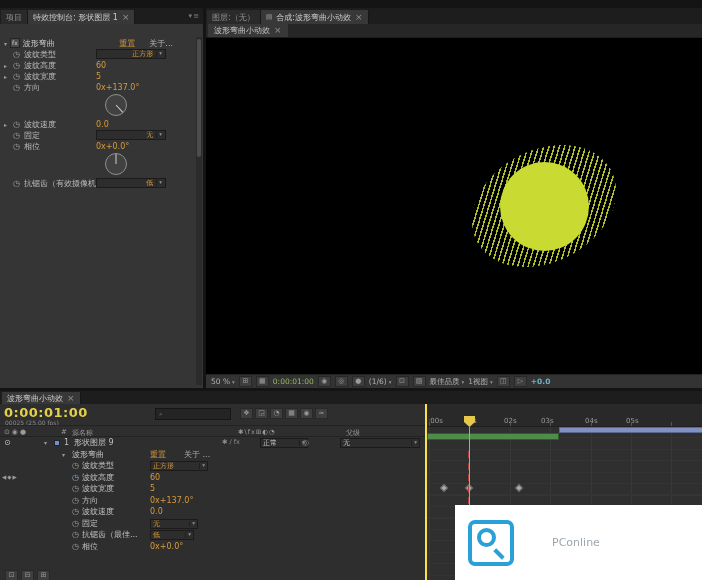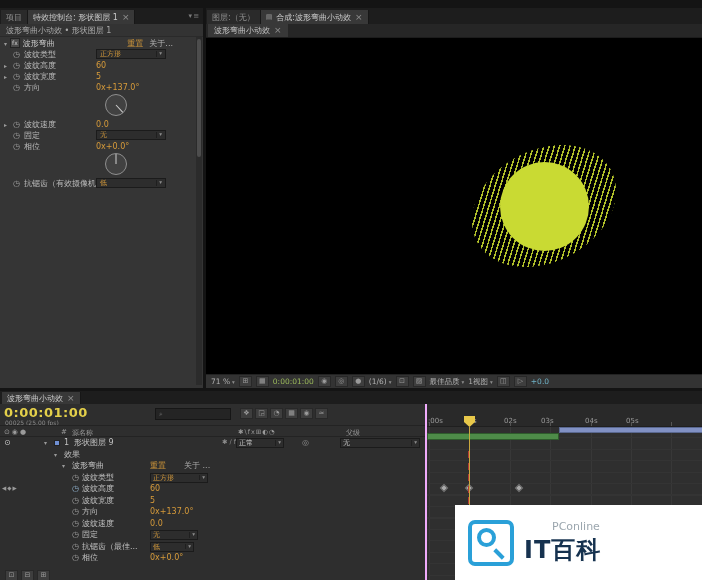--- a/index.html
+++ b/index.html
@@ -5,21 +5,21 @@
   *{margin:0;padding:0;box-sizing:border-box;}
   body{width:702px;height:580px;position:relative;background:#141414;font-family:"DejaVu Sans","Liberation Sans",sans-serif;overflow:hidden;}
   .abs{position:absolute;}
   .topstrip{left:0;top:0;width:702px;height:8px;background:#141414;}
   .tabbar{position:absolute;left:0;right:0;top:0;height:16px;background:#1d1d1d;display:flex;align-items:flex-end;padding-left:1px;}
   .tab{display:flex;align-items:center;gap:4px;height:14px;padding:0 5px;font-size:8px;color:#8f8f8f;background:#2a2a2a;border-right:1px solid #171717;white-space:nowrap;}
   .tab.active{background:#383838;color:#cacaca;}
   .xbtn{color:#909090;font-size:9px;line-height:1;}
   .pmenu{margin-left:auto;margin-right:4px;color:#7d7d7d;font-size:7px;align-self:center;display:flex;gap:1px;}
   
-  #ecp{left:0;top:8px;width:203px;height:380px;background:#353535;}
+  #ecp{left:0;top:8px;width:203px;height:380px;background:#353535;text-align:right;}
   .crumb{position:absolute;left:0;top:16px;width:100%;height:13px;line-height:13px;padding-left:6px;font-size:8px;color:#a8a8a8;background:#333;border-bottom:1px solid #2a2a2a;white-space:nowrap;overflow:hidden;}
   .echead{position:absolute;left:0;top:29px;width:100%;height:12px;display:flex;align-items:center;font-size:8px;color:#c6c6c6;padding:0 30px 0 4px;}
   .echead .fxb{background:#4a4a4a;border:1px solid #232323;color:#cdcdcd;font-size:6px;padding:0 1px;margin:0 3px;line-height:1.2;}
   .link{color:#d79b3a;}
   .ecrows{position:absolute;left:0;top:41px;width:196px;}
   .ec-row{position:relative;height:11px;}
   .exp{position:absolute;left:4px;top:2px;font-size:6px;color:#9a9a9a;line-height:8px;}
   .sw{position:absolute;left:13px;top:0;font-size:8px;color:#9f9f9f;line-height:11px;}
   .lbl{position:absolute;left:24px;top:0;line-height:11px;font-size:8px;color:#bcbcbc;white-space:nowrap;max-width:72px;overflow:hidden;}
   .val{position:absolute;left:96px;top:0;line-height:11px;font-size:8px;color:#d79b3a;white-space:nowrap;}
@@ -37,42 +37,42 @@
   .comptabrow{position:absolute;left:0;top:16px;width:100%;height:14px;background:#262626;border-bottom:1px solid #1c1c1c;display:flex;align-items:flex-end;padding-left:2px;}
   .ctab{display:flex;align-items:center;gap:4px;height:13px;background:#383838;font-size:8px;color:#c3c3c3;padding:0 6px;}
   .canvas{position:absolute;left:0;top:30px;width:496px;height:336px;background:#000;overflow:hidden;}
   .hatch{position:absolute;left:262px;top:112px;width:152px;height:112px;border-radius:50%;transform:rotate(-28deg);background:repeating-linear-gradient(135deg,rgba(186,202,44,.95) 0 1.5px,transparent 1.5px 5px);}
   .ball{position:absolute;left:294px;top:124px;width:89px;height:89px;border-radius:50%;background:#c9da33;}
   .vtb{position:absolute;left:0;top:366px;width:100%;height:14px;background:#333;border-top:1px solid #222;display:flex;align-items:center;gap:4px;padding:0 5px;font-size:7.5px;color:#b3b3b3;}
   .ib{width:13px;height:11px;background:#3e3e3e;border:1px solid #282828;color:#9a9a9a;font-size:7px;display:flex;align-items:center;justify-content:center;flex:none;line-height:1;}
   .vtd{display:flex;align-items:center;gap:2px;white-space:nowrap;flex:none;}
   .dda2{font-size:5.5px;color:#8d8d8d;}
   .vtc{color:#9ab85a;flex:none;}
-  .vte{color:#6fb3c8;flex:none;}
+  .vte{color:#6fb3c8;flex:none;font-weight:bold;}
   .hdiv{left:0;top:388px;width:702px;height:3px;background:#141414;}
   
   #tl{left:0;top:391px;width:702px;height:189px;background:#2e2e2e;}
   .tltabs{position:absolute;left:0;top:0;width:100%;height:13px;background:#1d1d1d;display:flex;align-items:flex-end;padding-left:2px;}
   .tltabs .tab{height:12px;font-size:8px;}
   .tlleft{position:absolute;left:0;top:13px;width:426px;height:176px;}
   .bigtc{position:absolute;left:4px;top:1px;font-size:13px;font-weight:bold;color:#e3cf4a;letter-spacing:.5px;}
   .finfo{position:absolute;left:5px;top:15px;font-size:6px;color:#8a8a8a;}
   .srch{position:absolute;left:155px;top:4px;width:76px;height:12px;background:#242424;border:1px solid #161616;display:flex;align-items:center;gap:3px;padding:0 3px;font-size:7px;color:#777;}
   .tbicons{position:absolute;left:240px;top:4px;display:flex;gap:2px;}
   .colhead{position:absolute;left:0;top:21px;width:426px;height:12px;background:#2e2e2e;border-top:1px solid #232323;border-bottom:1px solid #232323;font-size:7px;color:#9a9a9a;}
   .colhead .a{position:absolute;top:2px;white-space:nowrap;}
   .tlrows{position:absolute;left:0;top:33px;width:426px;}
   .tl-row{position:relative;height:11.5px;font-size:8px;color:#c0c0c0;}
   .tl-row .a{position:absolute;top:0;line-height:11.5px;white-space:nowrap;}
   .goldv{color:#d79b3a;}
   .tdd{position:absolute;top:1px;height:10px;background:#2d2d2d;border:1px solid #1b1b1b;display:flex;align-items:center;padding:0 2px;}
   .chip{position:absolute;left:54px;top:3px;width:6px;height:6px;background:#6f8fd2;border:1px solid #222;}
   .nav{position:absolute;left:2px;top:0;font-size:5.5px;color:#9a9a9a;letter-spacing:1px;line-height:11.5px;}
   .botic{position:absolute;left:5px;top:166px;display:flex;gap:3px;}
-  .tlright{position:absolute;left:425px;top:13px;width:277px;height:176px;background:#2f2f2f;border-left:2px solid #f0abfc;overflow:hidden;}
+  .tlright{position:absolute;left:425px;top:13px;width:277px;height:176px;background:#2f2f2f;border-left:2px solid #fde047;overflow:hidden;}
   .grid{position:absolute;left:2px;top:23px;right:0;bottom:0;background:repeating-linear-gradient(90deg,#383838 0 1px,transparent 1px 40.4px);}
   .rowlines{position:absolute;left:0;top:33px;width:100%;height:143px;background:repeating-linear-gradient(180deg,#343434 0 1px,transparent 1px 11.5px);}
   .ruler{position:absolute;left:0;top:0;width:100%;height:23px;background:#292929;border-bottom:1px solid #1f1f1f;}
   .rlabel{position:absolute;bottom:1px;font-size:7px;color:#999;}
   .rticks{position:absolute;left:2px;right:0;bottom:0;height:4px;background:repeating-linear-gradient(90deg,#555 0 1px,transparent 1px 40.4px);}
   .wabar{position:absolute;left:132px;top:23px;width:144px;height:6px;background:#8191c4;border:1px solid #5a6890;}
   .lbar{position:absolute;left:0;top:29px;width:132px;height:7px;background:#4e8c49;border:1px solid #2e5c2c;}
   .phline{position:absolute;left:42px;top:23px;width:1px;height:153px;background:#caa83e;}
   .phhandle{position:absolute;left:37px;top:12px;width:11px;height:11px;background:#e8c84a;clip-path:polygon(0 0,100% 0,100% 55%,50% 100%,0 55%);}
   .rtick{position:absolute;left:41px;width:2px;height:7px;background:#b23b34;}
@@ -97,27 +97,26 @@
       </div>
     <div class="tab active">
       <span>特效控制台: 形状图层 1</span>
       <span class="xbtn">×</span>
     </div>
     <div class="pmenu">
         <span>▾</span>
         <span>≡</span>
       </div>
   </div>
-  <div class="crumb">波形弯曲小动效 • 形状图层 1</div>
   <div class="echead">
     <span style="font-size:6px;color:#999;">▾</span>
     <span class="fxb">fx</span>
     <span>波形弯曲</span>
     <span class="link" style="margin-left:auto;">重置</span>
-    <span style="margin-left:6px;color:#b5b5b5;">关于...</span>
+    <span style="margin-left:14px;color:#b5b5b5;">关于...</span>
   </div>
   <div class="ecrows">
     <div class="ec-row">
       <span class="sw">◷</span>
       <span class="lbl">波纹类型</span>
       <div class="dd" style="left:96px;width:70px;">
         <span class="ddt">正方形</span>
         <span class="dda">▾</span>
       </div>
     </div>
@@ -199,21 +198,21 @@
       <span>波形弯曲小动效</span>
       <span class="xbtn">×</span>
     </div>
   </div>
   <div class="canvas">
     <div class="hatch"></div>
     <div class="ball"></div>
   </div>
   <div class="vtb">
     <span class="vtd">
-        <span>71 %</span>
+        <span>50 %</span>
         <span class="dda2">▾</span>
       </span>
     <span class="ib">⊞</span>
     <span class="ib">▦</span>
     <span class="vtc">0:00:01:00</span>
     <span class="ib">◉</span>
     <span class="ib">◎</span>
     <span class="ib">●</span>
     <span class="vtd">
         <span>(1/6)</span>
@@ -267,33 +266,29 @@
       <span class="a" style="left:346px;">父级</span>
     </div>
     <div class="tlrows">
       <div class="tl-row">
         <span class="a" style="left:4px;">⊙</span>
         <span class="a" style="left:44px;font-size:6px;color:#999;">▾</span>
         <span class="chip"></span>
         <span class="a" style="left:64px;">1</span>
         <span class="a" style="left:74px;">形状图层 9</span>
         <span class="a" style="left:222px;font-size:6.5px;color:#8f8f8f;">✱ / fx</span>
-        <div class="tdd" style="left:236px;width:48px;align-items:center;">
+        <div class="tdd" style="left:260px;width:48px;align-items:center;">
             <span class="ddt" style="color:#c6c6c6;">正常</span>
             <span class="dda">▾</span>
           </div>
         <span class="a" style="left:302px;color:#8f8f8f;">◎</span>
         <div class="tdd" style="left:340px;width:80px;">
             <span class="ddt" style="color:#c6c6c6;">无</span>
             <span class="dda">▾</span>
           </div>
-      </div>
-      <div class="tl-row">
-        <span class="a" style="left:54px;font-size:6px;color:#999;">▾</span>
-        <span class="a" style="left:64px;">效果</span>
       </div>
       <div class="tl-row">
         <span class="a" style="left:62px;font-size:6px;color:#999;">▾</span>
         <span class="a" style="left:72px;">波形弯曲</span>
         <span class="a goldv" style="left:150px;">重置</span>
         <span class="a" style="left:184px;color:#aaa;">关于 ...</span>
       </div>
       <div class="tl-row">
         <span class="a" style="left:72px;color:#9f9f9f;">◷</span>
         <span class="a" style="left:82px;">波纹类型</span>
@@ -379,15 +374,14 @@
   </div>
 </div>
 
 <div class="abs" id="wm">
   <div class="wmlogo">
     <div class="wmlens"></div>
     <div class="wmhandle"></div>
   </div>
   <div>
     <div class="wmbrand">PConline</div>
-    <div class="wmtitle">IT百科</div>
   </div>
 </div>
 
 </body></html>

